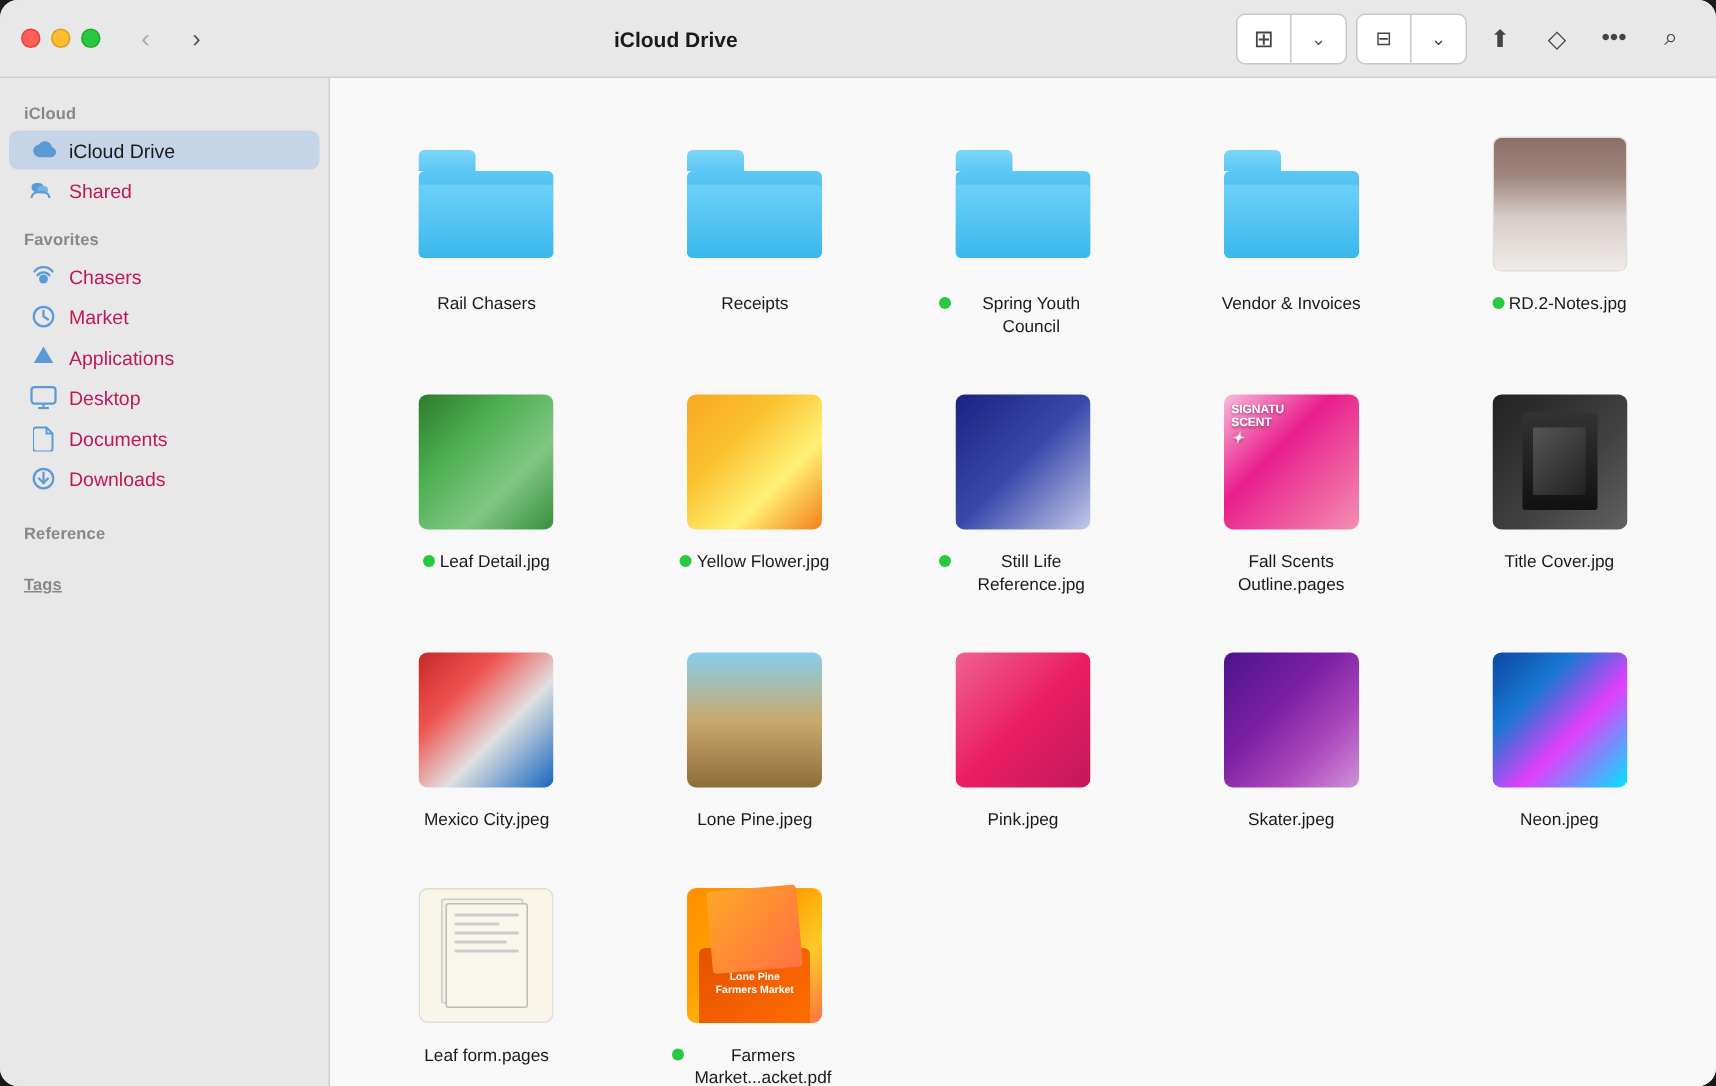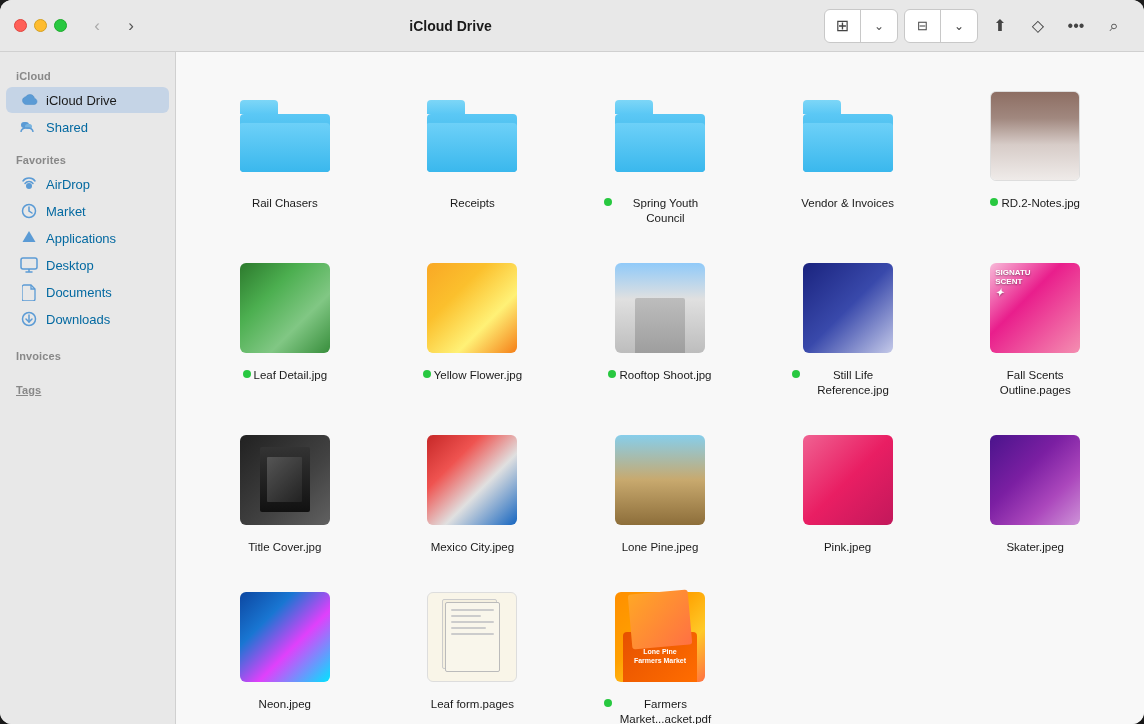--- a/index.html
+++ b/index.html
@@ -105,21 +105,21 @@
     }
     .toolbar-btn-group .toolbar-btn:last-child { border-right: none; }
     
     .main-layout {
       display: flex;
       flex: 1;
       overflow: hidden;
     }
     
     .sidebar {
-      width: 176px;
+      width: 220px;
       background: #e8e8e8;
       border-right: 1px solid #d0d0d0;
       padding: 10px 0;
       overflow-y: auto;
       flex-shrink: 0;
     }
     .sidebar-section-header {
       font-size: 11px;
       font-weight: 600;
       color: #888;
@@ -129,21 +129,21 @@
     }
     .sidebar-item {
       display: flex;
       align-items: center;
       padding: 4px 10px 4px 14px;
       cursor: pointer;
       border-radius: 6px;
       margin: 1px 6px;
       gap: 8px;
       font-size: 13px;
-      color: #0369a1;
+      color: #be185d;
     }
     .sidebar-item.active {
       background: rgba(0,100,220,0.15);
       color: #1a1a1a;
     }
     .sidebar-icon {
       width: 18px;
       height: 18px;
       flex-shrink: 0;
       display: flex;
@@ -386,21 +386,21 @@
 
       <div class="sidebar-section-header" style="margin-top:6px;">Favorites</div>
       <div class="sidebar-item">
         <span class="sidebar-icon">
           <svg width="18" height="16" viewBox="0 0 18 16" fill="none">
             <circle cx="9" cy="10" r="3" fill="#5b9bd5"></circle>
             <path d="M3 5C3 5 5 2 9 2C13 2 15 5 15 5" stroke="#5b9bd5" stroke-width="1.5" fill="none" stroke-linecap="round"></path>
             <path d="M5 7.5C5 7.5 6.5 5.5 9 5.5C11.5 5.5 13 7.5 13 7.5" stroke="#5b9bd5" stroke-width="1.5" fill="none" stroke-linecap="round"></path>
           </svg>
         </span>
-        <span>AirDrop</span>
+        <span>Chasers</span>
       </div>
       <div class="sidebar-item">
         <span class="sidebar-icon">
           <svg width="16" height="16" viewBox="0 0 16 16" fill="none">
             <circle cx="8" cy="8" r="6.5" stroke="#5b9bd5" stroke-width="1.5" fill="none"></circle>
             <path d="M8 4V8L11 10" stroke="#5b9bd5" stroke-width="1.5" stroke-linecap="round"></path>
           </svg>
         </span>
         <span>Market</span>
       </div>
@@ -435,21 +435,21 @@
         <span class="sidebar-icon">
           <svg width="16" height="16" viewBox="0 0 16 16" fill="none">
             <circle cx="8" cy="8" r="6.5" stroke="#5b9bd5" stroke-width="1.5" fill="none"></circle>
             <path d="M5 8L8 11L11 8" stroke="#5b9bd5" stroke-width="1.5" stroke-linecap="round" fill="none"></path>
             <path d="M8 4V11" stroke="#5b9bd5" stroke-width="1.5" stroke-linecap="round"></path>
           </svg>
         </span>
         <span>Downloads</span>
       </div>
 
-      <div class="sidebar-section-header" style="margin-top:10px;">Invoices</div>
+      <div class="sidebar-section-header" style="margin-top:10px;">Reference</div>
       <div class="sidebar-section-header" style="margin-top:10px;text-decoration:underline;">Tags</div>
     </div>
 
     <div class="content">
       <div class="files-grid">
 
         <div class="file-item">
           <div class="file-thumb">
             <div class="folder-icon">
               <div class="folder-back"></div>
@@ -527,31 +527,20 @@
         <div class="file-item">
           <div class="file-thumb">
             <div class="thumb-flower"></div>
           </div>
           <div class="file-name-row">
             <div class="status-dot green"></div>
             <span class="file-name">Yellow Flower.jpg</span>
           </div>
         </div>
 
-        <div class="file-item">
-          <div class="file-thumb">
-            <div class="thumb-rooftop">
-              <div style="width:50px;height:55px;background:linear-gradient(180deg,#bdbdbd,#9e9e9e);border-radius:2px 2px 0 0;"></div>
-            </div>
-          </div>
-          <div class="file-name-row">
-            <div class="status-dot green"></div>
-            <span class="file-name">Rooftop Shoot.jpg</span>
-          </div>
-        </div>
 
         <div class="file-item">
           <div class="file-thumb">
             <div class="thumb-still-life"></div>
           </div>
           <div class="file-name-row">
             <div class="status-dot green"></div>
             <span class="file-name">Still Life Reference.jpg</span>
           </div>
         </div>

